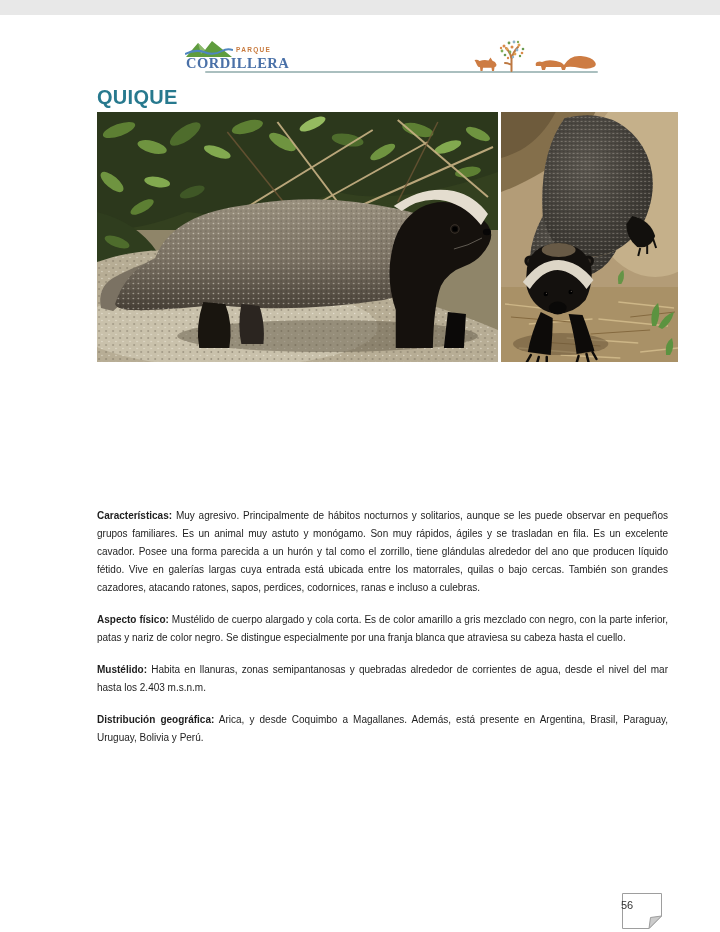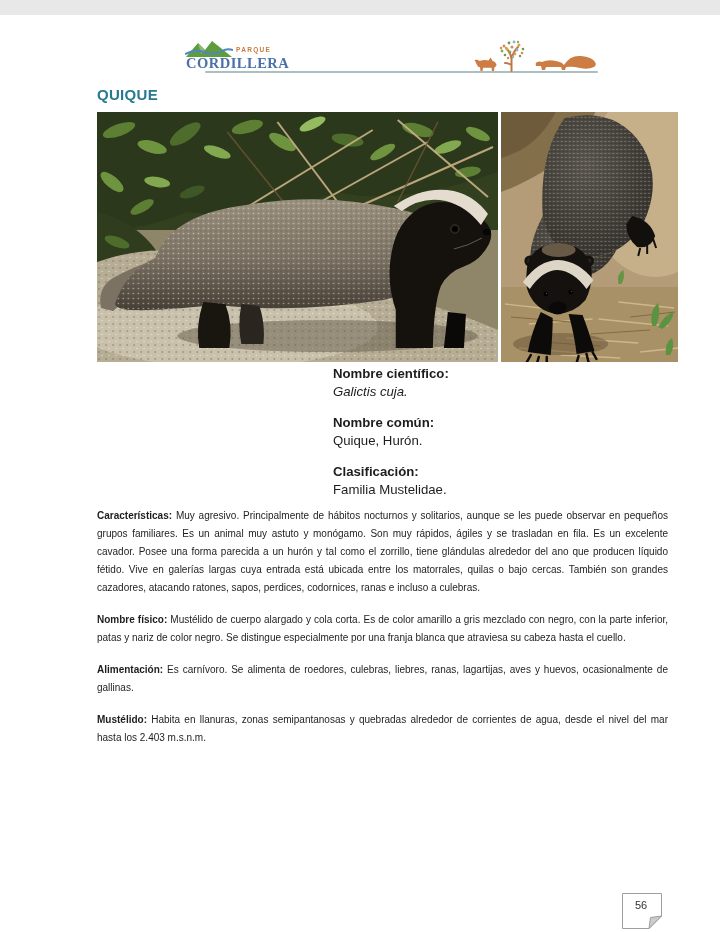--- a/index.html
+++ b/index.html
@@ -6,41 +6,41 @@
   .page{position:relative;width:720px;height:932px;background:#ffffff;
         font-family:"Liberation Sans",sans-serif;overflow:hidden;margin:15px auto;}
   .abs{position:absolute;}
 
   
   .hdr-line{position:absolute;left:205px;top:56px;width:393px;height:2px;background:#aabfbf;border-radius:2px;}
   .logo-small{position:absolute;left:236px;top:31px;font-size:6.5px;font-weight:bold;color:#c87a3e;letter-spacing:1.3px;}
   .logo-main{position:absolute;left:186px;top:40px;font-family:"Liberation Serif",serif;font-size:14.5px;font-weight:bold;color:#4a71a8;letter-spacing:0.5px;}
 
   
-  .title{position:absolute;left:97px;top:71px;font-size:15px;font-weight:bold;color:#27798e;letter-spacing:0.3px;}
+  .title{position:absolute;left:97px;top:71px;font-size:20px;font-weight:bold;color:#27798e;letter-spacing:0.3px;}
 
   
   .photo{position:absolute;top:97px;display:block;}
   .photo-left{left:97px;}
   .photo-right{left:501px;}
 
   
   .info{position:absolute;left:333px;top:350px;font-size:13.2px;line-height:18px;color:#1d1d1d;}
   .info .grp{margin-bottom:13px;}
   .info .lbl{font-weight:bold;}
   .sci{font-style:italic;}
 
   
   .content{position:absolute;left:97px;top:492px;width:571px;}
   .content p{margin:0 0 14px;font-size:10px;line-height:18px;color:#1d1d1d;text-align:justify;}
   .content p b{font-weight:bold;}
 
   
   .page-num-wrap{position:absolute;left:621px;top:877px;width:42px;height:38px;}
-  .page-num{position:absolute;left:621px;top:884px;width:40px;text-align:center;font-size:11px;color:#333;}
+  .page-num{position:absolute;left:621px;top:884px;width:40px;text-align:left;font-size:11px;color:#333;}
 </style>
 </head>
 <body>
 
 <div class="page">
 
   <div>
     <svg class="abs" style="left:185px;top:25px;" width="48" height="18" viewBox="0 0 48 18">
       <path d="M1,17 L13,3 L20,10 L27,1 L47,17 Z" fill="#5f9c3e"></path>
       <path d="M13,3 L20,10 L16,14 Z" fill="#8cba6d"></path>
@@ -230,40 +230,26 @@
             <path d="M38,245 L36,252"></path>
             <path d="M46,245 L46,251"></path>
           <path d="M78,244 L76,251"></path>
             <path d="M86,242 L88,250"></path>
             <path d="M92,240 L96,247"></path>
         </g>
       </g>
     </svg>
   </div>
 
-  <div class="info">
-    <div class="grp">
-      <div class="lbl">Nombre científico:</div>
-      <div class="sci">Galictis cuja.</div>
-    </div>
-    <div class="grp">
-      <div class="lbl">Nombre común:</div>
-      <div>Quique, Hurón.</div>
-    </div>
-    <div class="grp">
-      <div class="lbl">Clasificación:</div>
-      <div>Familia Mustelidae.</div>
-    </div>
-  </div>
 
   <div class="content">
     <p><b>Características:</b> <span>Muy agresivo. Principalmente de hábitos nocturnos y solitarios, aunque se les puede observar en pequeños grupos familiares. Es un animal muy astuto y monógamo. Son muy rápidos, ágiles y se trasladan en fila. Es un excelente cavador. Posee una forma parecida a un hurón y tal como el zorrillo, tiene glándulas alrededor del ano que producen líquido fétido. Vive en galerías largas cuya entrada está ubicada entre los matorrales, quilas o bajo cercas. También son grandes cazadores, atacando ratones, sapos, perdices, codornices, ranas e incluso a culebras.</span></p>
-    <p><b>Nombre físico:</b> <span>Mustélido de cuerpo alargado y cola corta. Es de color amarillo a gris mezclado con negro, con la parte inferior, patas y nariz de color negro. Se distingue especialmente por una franja blanca que atraviesa su cabeza hasta el cuello.</span></p>
-    <p><b>Alimentación:</b> <span>Es carnívoro. Se alimenta de roedores, culebras, liebres, ranas, lagartijas, aves y huevos, ocasionalmente de gallinas.</span></p>
+    <p><b>Aspecto físico:</b> <span>Mustélido de cuerpo alargado y cola corta. Es de color amarillo a gris mezclado con negro, con la parte inferior, patas y nariz de color negro. Se distingue especialmente por una franja blanca que atraviesa su cabeza hasta el cuello.</span></p>
     <p><b>Mustélido:</b> <span>Habita en llanuras, zonas semipantanosas y quebradas alrededor de corrientes de agua, desde el nivel del mar hasta los 2.403 m.s.n.m.</span></p>
+    <p><b>Distribución geográfica:</b> <span>Arica, y desde Coquimbo a Magallanes. Además, está presente en Argentina, Brasil, Paraguay, Uruguay, Bolivia y Perú.</span></p>
   </div>
 
   <svg class="page-num-wrap" viewBox="0 0 42 38">
     <path d="M1.5,1.5 H40.5 V24 L28,36.5 H1.5 Z" fill="#ffffff" stroke="#9e9e9e" stroke-width="1"></path>
     <path d="M40.5,24 L28,36.5 L29.5,25.5 Z" fill="#cccccc" stroke="#9e9e9e" stroke-width="1"></path>
   </svg>
   <div class="page-num">56</div>
 
 </div>
 

